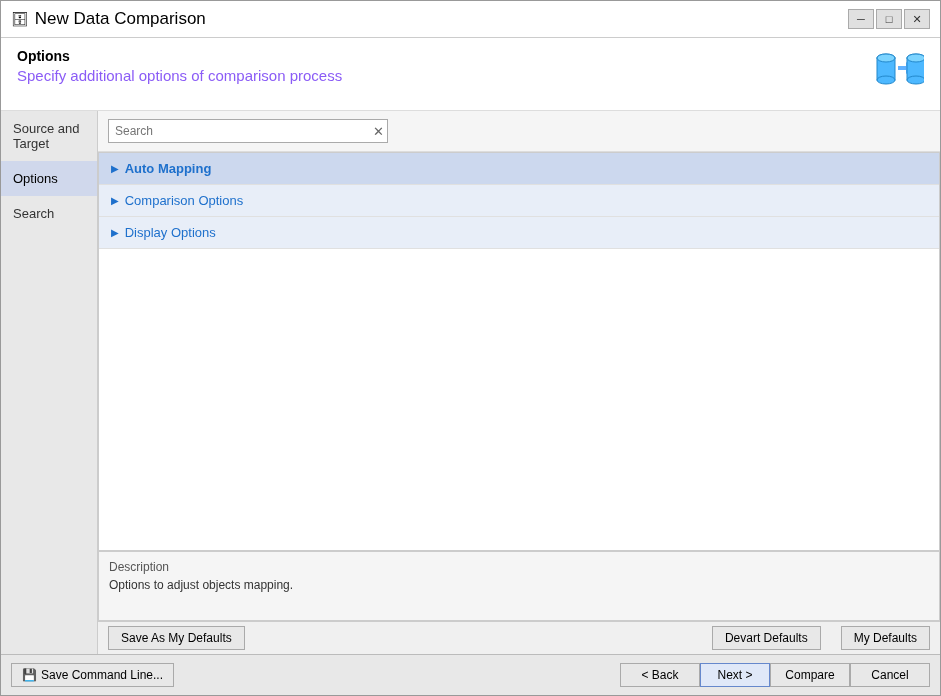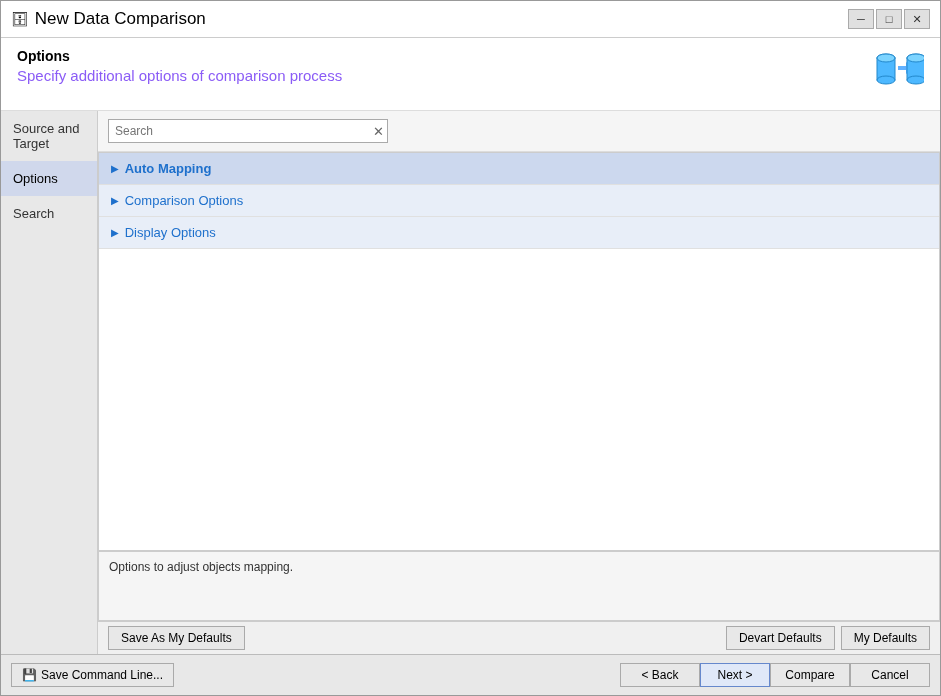--- a/index.html
+++ b/index.html
@@ -235,21 +235,21 @@
       background: #f0f0f0;
       border-top: 1px solid #ccc;
     }
 
     .defaults-left {
       display: flex;
     }
 
     .defaults-right {
       display: flex;
-      gap: 6px;
+      gap: 20px;
     }
 
     .btn {
       padding: 4px 12px;
       font-size: 12px;
       cursor: pointer;
       background: #e8e8e8;
       border: 1px solid #aaa;
       color: #000;
       min-width: 80px;
@@ -381,20 +381,21 @@
         <div class="option-group">
           <div class="option-group-header">
             <span class="expand-arrow">▶</span>
             <span class="option-group-label">Display Options</span>
           </div>
         </div>
 
       </div>
 
       <div class="description-section">
+        <div class="description-label">Description</div>
         <div class="description-text">Options to adjust objects mapping.</div>
       </div>
 
       <div class="defaults-row">
         <div class="defaults-left">
           <button class="btn">Save As My Defaults</button>
         </div>
         <div class="defaults-right">
           <button class="btn">Devart Defaults</button>
           <button class="btn">My Defaults</button>

